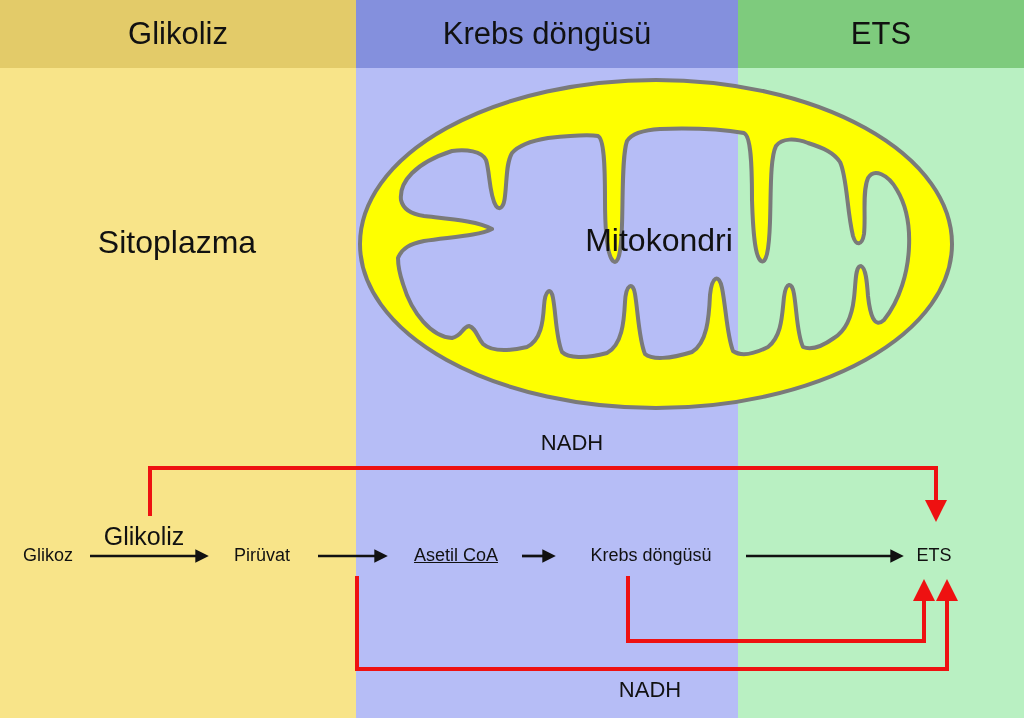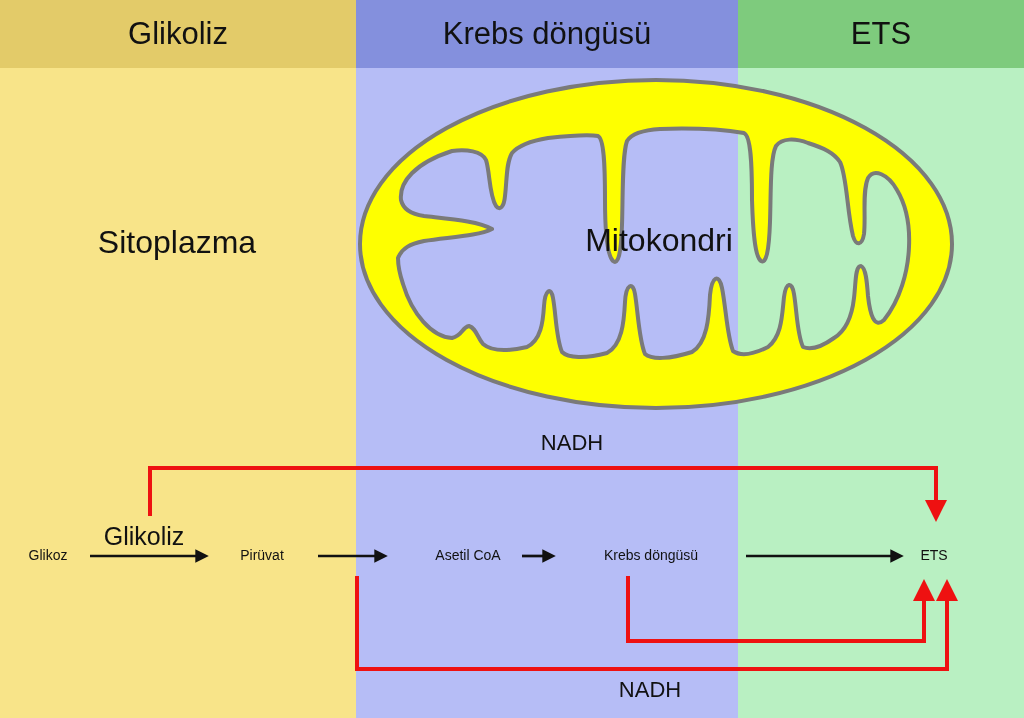--- a/index.html
+++ b/index.html
@@ -20,31 +20,31 @@
   .col-krebs .col-body{background:#b6bdf6;}
   .col-ets{left:738px;width:286px;}
   .col-ets .col-hdr{background:#7ecb7d;}
   .col-ets .col-body{background:#b9f0c2;}
 
   svg.overlay{position:absolute;left:0;top:0;width:1024px;height:718px;}
 
   .lbl{position:absolute;transform:translate(-50%,-50%);
     white-space:nowrap;color:#111;line-height:1;}
   .lbl-region{font-size:32px;}
-  .lbl-flow{font-size:14px;}
+  .lbl-flow{font-size:18px;}
   .lbl-step{font-size:25px;}
   .lbl-shuttle{font-size:22px;}
   .lbl-shuttle sub{font-size:17px;vertical-align:-7px;line-height:0;}
 
   #sitoplazma{left:177px;top:242px;}
   #mitokondri{left:659px;top:240px;}
   #glikoz{left:48px;top:555px;}
   #glikoliz-step{left:144px;top:536px;}
   #piruvat{left:262px;top:555px;text-align:right;}
-  #asetil-coa{left:468px;top:555px;}
+  #asetil-coa{left:456px;top:555px;text-decoration:underline;}
   #krebs-dongusu{left:651px;top:555px;}
   #ets-node{left:934px;top:555px;}
   #nadh-top{left:572px;top:443px;}
   #nadh-fadh2{left:829px;top:617px;}
   #nadh-bottom{left:650px;top:690px;}
 </style>
 </head>
 <body>
 
 <div class="canvas">

